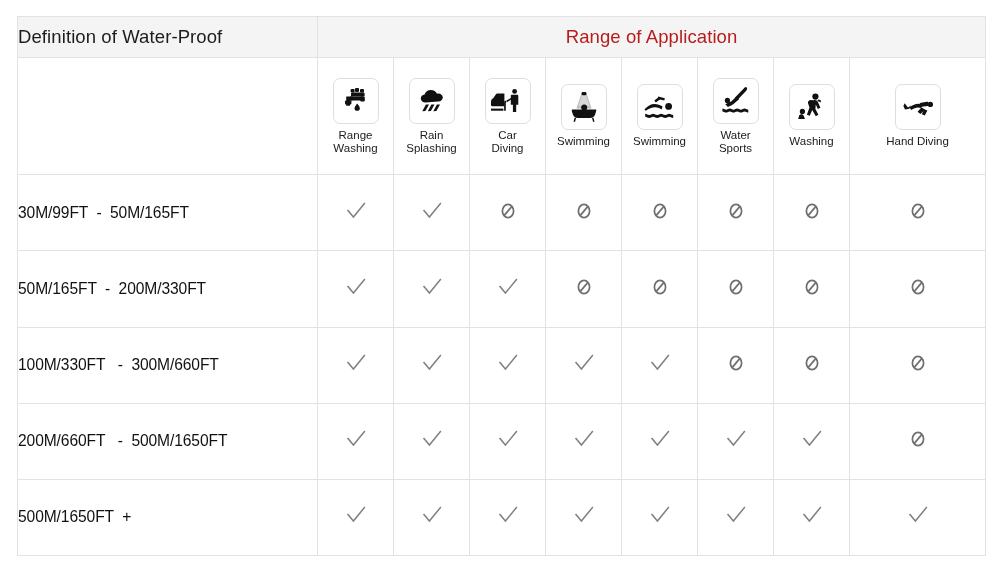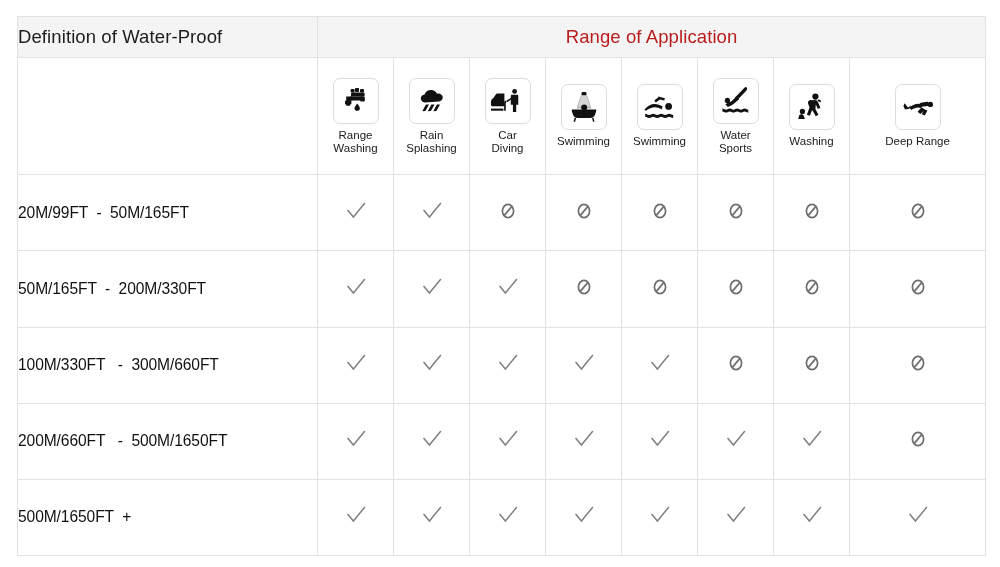--- a/index.html
+++ b/index.html
@@ -242,26 +242,26 @@
             <g fill="#111111">
               <path d="M4.6 12.2l3.4 4.4 3.2-2.4-1.8 3.6-4.4.6-1.6-3.4z"></path>
               <path d="M9.6 16.4c3-2.4 5.8-3.6 8.6-3.6 1.6 0 3 .3 4.4 1l-1.6 3.2c-1-.4-2-.6-3-.6-2.2 0-4.4.9-6.8 2.7z"></path>
               <rect x="19.8" y="11.2" width="9" height="4.2" rx="1.4" transform="rotate(-9 24.3 13.3)"></rect>
               <circle cx="30.4" cy="13.4" r="2.6"></circle>
               <path d="M21.6 16.2l3.4 2.6-4.6 4.2-2.8-2.2z"></path>
               <path d="M24.2 18.2l3.2 1.4-2.6 5-3-1.4z"></path>
             </g>
           </svg>
         </div>
-        <div class="icon-label">Deep Range</div>
+        <div class="icon-label">Hand Diving</div>
       </td>
     </tr>
 
     <tr class="data-row">
-      <td class="range-label">20M/99FT  -  50M/165FT</td>
+      <td class="range-label">30M/99FT  -  50M/165FT</td>
       <td class="mark-cell"><span class="mark"><svg width="22" height="22" viewBox="0 0 22 22">
                 <path d="M3 10.6 L8.4 17 L19.4 3.6" fill="none" stroke="#808080" stroke-width="1.5" stroke-linecap="square"></path>
               </svg></span></td>
       <td class="mark-cell"><span class="mark"><svg width="22" height="22" viewBox="0 0 22 22">
                 <path d="M3 10.6 L8.4 17 L19.4 3.6" fill="none" stroke="#808080" stroke-width="1.5" stroke-linecap="square"></path>
               </svg></span></td>
       <td class="mark-cell"><span class="mark"><svg width="18" height="18" viewBox="0 0 18 18">
                 <ellipse cx="9" cy="9" rx="5.6" ry="6.6" fill="none" stroke="#6f6f6f" stroke-width="1.7"></ellipse>
                 <line x1="5.3" y1="13.4" x2="12.7" y2="4.6" stroke="#6f6f6f" stroke-width="1.7"></line>
               </svg></span></td>

